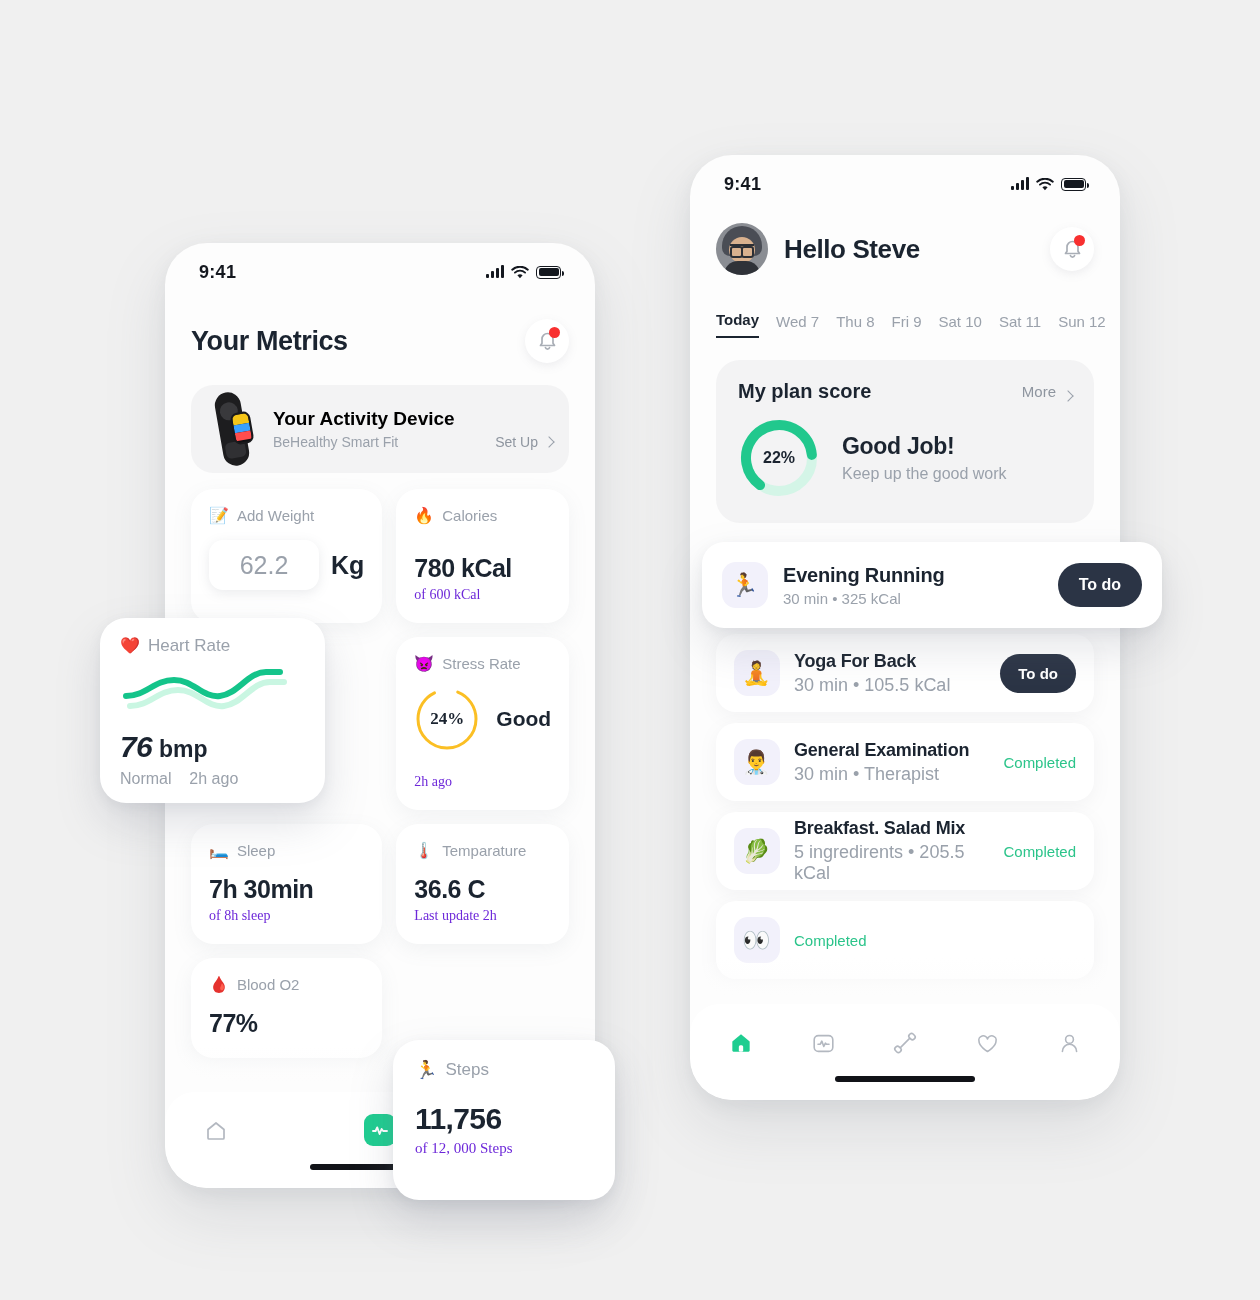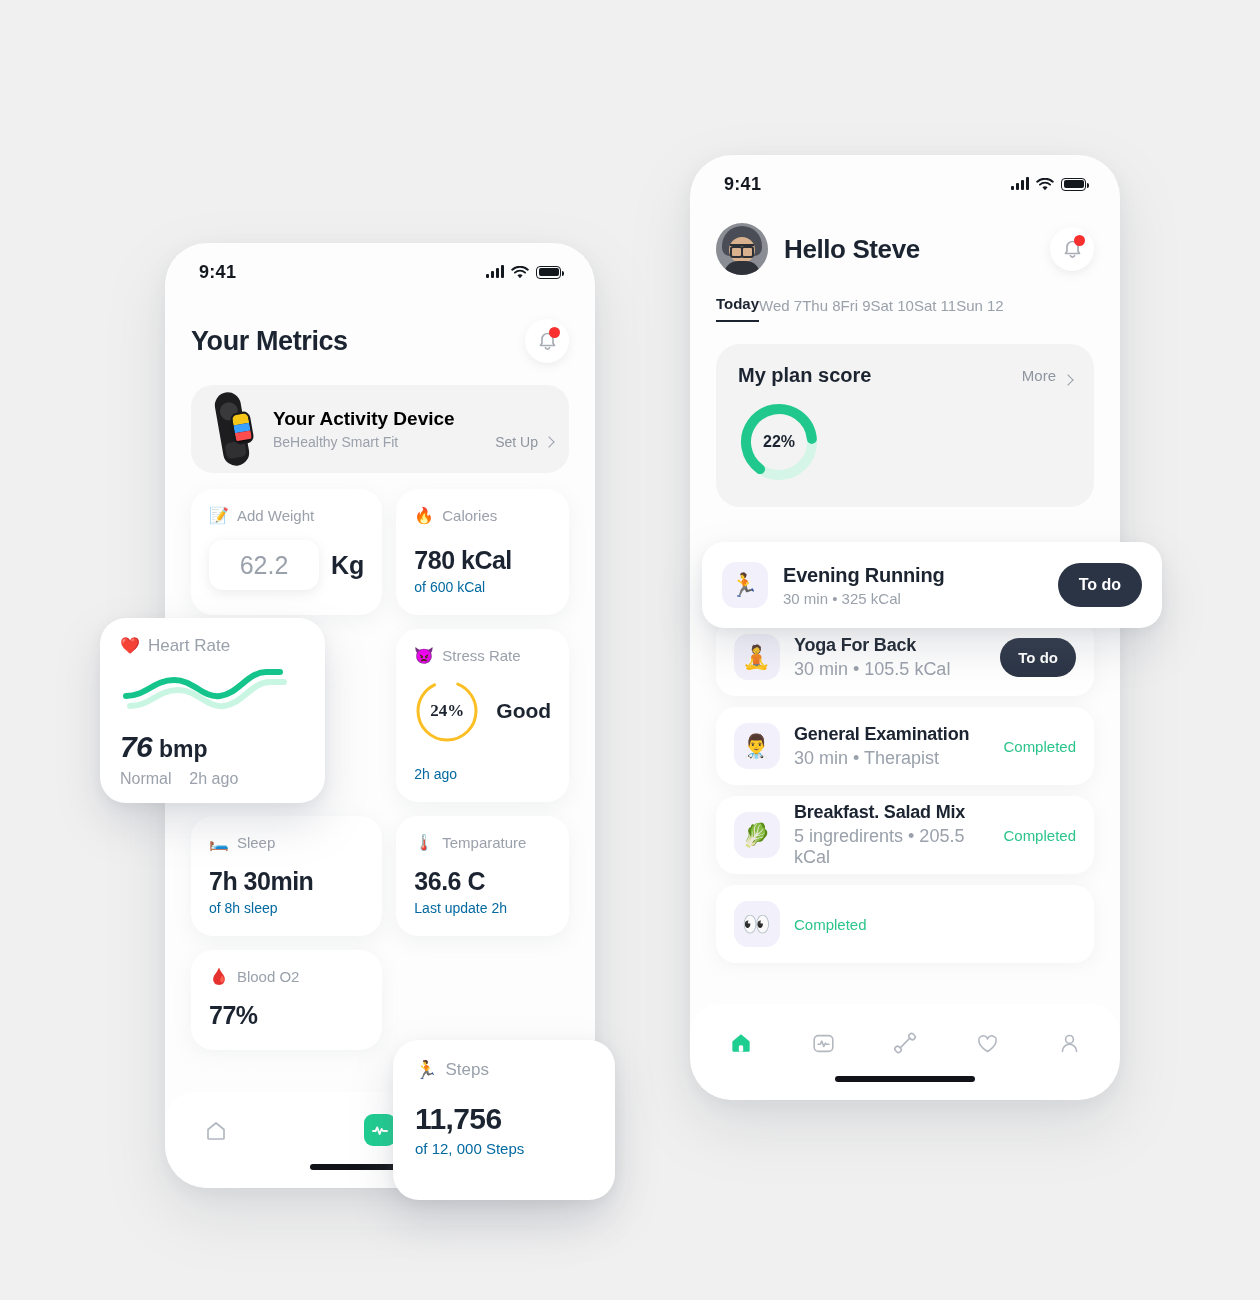--- a/index.html
+++ b/index.html
@@ -104,32 +104,32 @@
 
   
   .grid { margin-top: 16px; display: grid; grid-template-columns: 1fr 1fr; gap: 14px 14px; }
   .mcard {
     background: #ffffff; border-radius: 22px; padding: 18px 18px 20px 18px;
     box-shadow: 0 6px 20px rgba(125,130,145,0.09);
   }
   .mhead { display: flex; align-items: center; gap: 8px; font-size: 15px; color: #9aa1ab; }
   .mhead .emo { font-size: 16px; line-height: 1; }
   .mbig { font-size: 25px; font-weight: bold; color: #1b2430; letter-spacing: -.5px; }
-  .msub { font-size: 14px; color: #0369a1; margin-top: 4px; }
+  .msub { font-size: 14px; color: #6d28d9; margin-top: 4px; font-family: Liberation Serif, serif; }
 
   .weight-row { display: flex; align-items: center; gap: 12px; margin-top: 16px; }
   .weight-input {
     background: #ffffff; border-radius: 14px; width: 110px; height: 50px;
     display: flex; align-items: center; justify-content: center;
     font-size: 25px; color: #9aa1ab;
     box-shadow: 0 3px 12px rgba(125,130,145,0.16);
   }
   .weight-unit { font-size: 25px; font-weight: bold; color: #1b2430; }
 
-  .cal-card .mbig { margin-top: 22px; }
+  .cal-card .mbig { margin-top: 30px; }
   .stress-row { display: flex; align-items: center; gap: 16px; margin-top: 14px; }
   .ring { width: 66px; height: 66px; position: relative; flex: none; }
   .ring svg { display: block; transform: rotate(-90deg); }
   .ring .pct {
     position: absolute; inset: 0; display: flex; align-items: center; justify-content: center;
     font-size: 17px; font-weight: bold; color: #1b2430; font-family: Liberation Serif, serif;
   }
   .stress-label { font-size: 21px; font-weight: bold; color: #1b2430; }
 
   
@@ -182,21 +182,21 @@
   .av-face { position:absolute; left:13px; top:14px; width:26px; height:26px; background:#d9b18e; border-radius:13px; }
   .av-glass { position:absolute; left:14px; top:21px; width:24px; height:8px; border-top:2px solid #2c2f35; }
   .av-glass::before, .av-glass::after {
     content:""; position:absolute; top:0; width:9px; height:8px;
     border:2px solid #2c2f35; border-radius:3px;
   }
   .av-glass::before{left:0;} .av-glass::after{right:0;}
   .av-body { position:absolute; left:8px; bottom:0; width:36px; height:14px; background:#2f3238; border-radius:14px 14px 0 0; }
   .greet-name { font-size: 26px; font-weight: bold; color: #1b2430; letter-spacing: -.4px; }
 
-  .datetabs { display: flex; align-items: flex-end; margin-top: 20px; }
+  .datetabs { display: flex; align-items: flex-end; gap: 17px; margin-top: 36px; }
   .dtab { font-size: 15px; color: #9aa1ab; padding-bottom: 8px; white-space: nowrap; }
   .dtab.active { color: #1b2430; font-weight: bold; border-bottom: 2.5px solid #1b2430; }
 
   .score-card {
     margin-top: 22px; background: #f3f3f4; border-radius: 24px; padding: 20px 22px 24px 22px;
   }
   .score-head { display: flex; align-items: center; justify-content: space-between; }
   .score-title { font-size: 20px; font-weight: bold; color: #1b2430; }
   .more { font-size: 15px; color: #8e959f; display: flex; align-items: flex-end; gap: 8px; }
   .score-body { display: flex; align-items: center; gap: 22px; margin-top: 14px; }
@@ -505,20 +505,24 @@
           </div>
         </div>
         <div class="score-body">
           <div class="score-ring">
             <svg width="82" height="82" viewBox="0 0 82 82">
               <circle cx="41" cy="41" r="33" fill="none" stroke="#d4f5e7" stroke-width="10"></circle>
               <circle cx="41" cy="41" r="33" fill="none" stroke="#21c88d" stroke-width="10" stroke-linecap="round" stroke-dasharray="132 208" transform="rotate(125 41 41)"></circle>
             </svg>
             <div class="pct">22%</div>
           </div>
+          <div>
+            <div class="score-msg-title">Good Job!</div>
+            <div class="score-msg-sub">Keep up the good work</div>
+          </div>
         </div>
       </div>
 
       <div class="act-list">
 
         <div class="act" style="visibility:hidden;height:86px">
           <div class="act-ico">🏃</div>
           <div class="act-text">
               <div class="act-title">Evening Running</div>
               <div class="act-sub">30 min</div>

